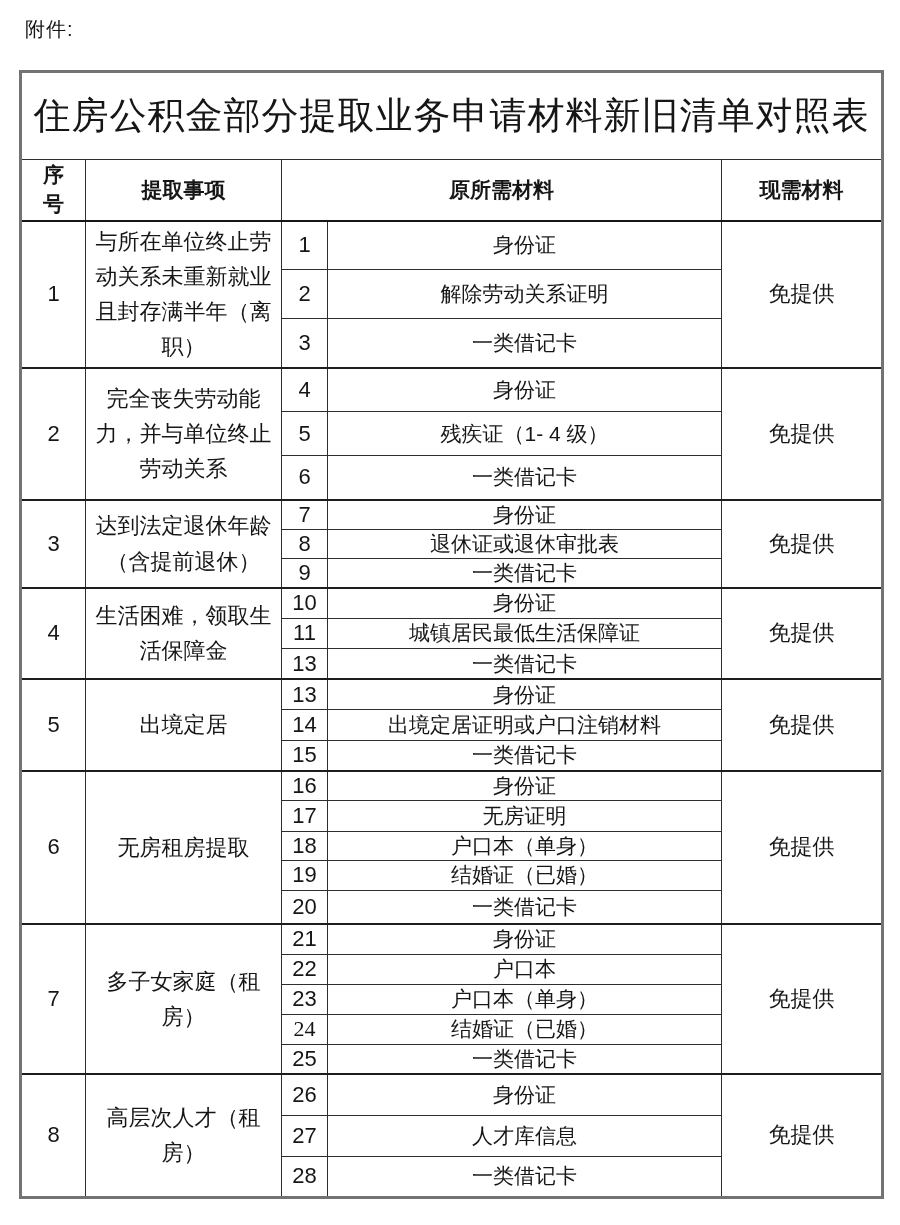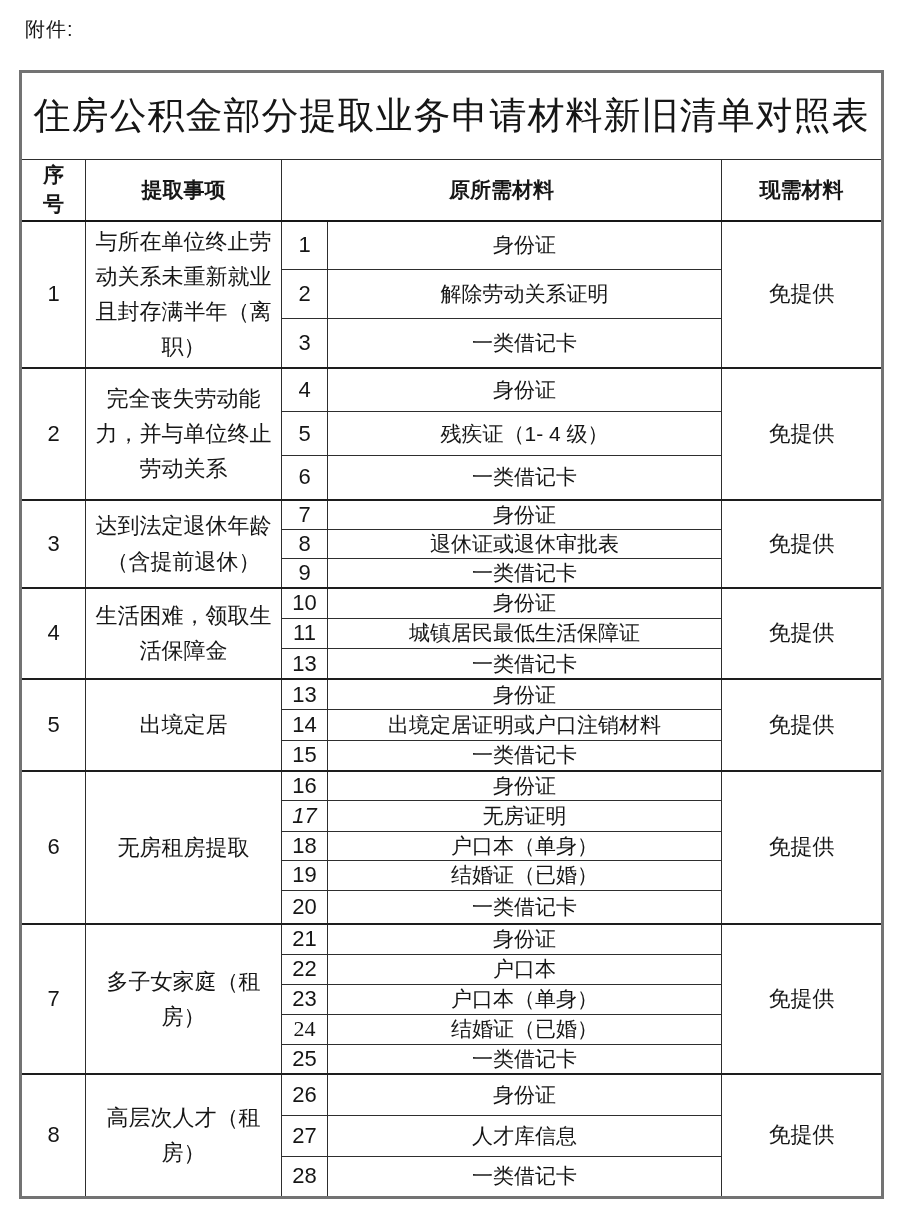--- a/index.html
+++ b/index.html
@@ -163,21 +163,21 @@
           <td class="mat">一类借记卡</td>
         </tr>
         <tr class="group-start">
           <td class="group-no" rowspan="5">6</td>
           <td class="item" rowspan="5">无房租房提取</td>
           <td class="sub-no" style="height: 29.5px; text-align: center;">16</td>
           <td class="mat">身份证</td>
           <td class="newmat" rowspan="5">免提供</td>
         </tr>
         <tr>
-          <td class="sub-no" style="height: 31px; font-style: italic;">17</td>
+          <td class="sub-no" style="height: 31px;">17</td>
           <td class="mat">无房证明</td>
         </tr>
         <tr>
           <td class="sub-no" style="height: 29.5px;">18</td>
           <td class="mat">户口本（单身）</td>
         </tr>
         <tr>
           <td class="sub-no" style="height: 29.5px;">19</td>
           <td class="mat">结婚证（已婚）</td>
         </tr>

